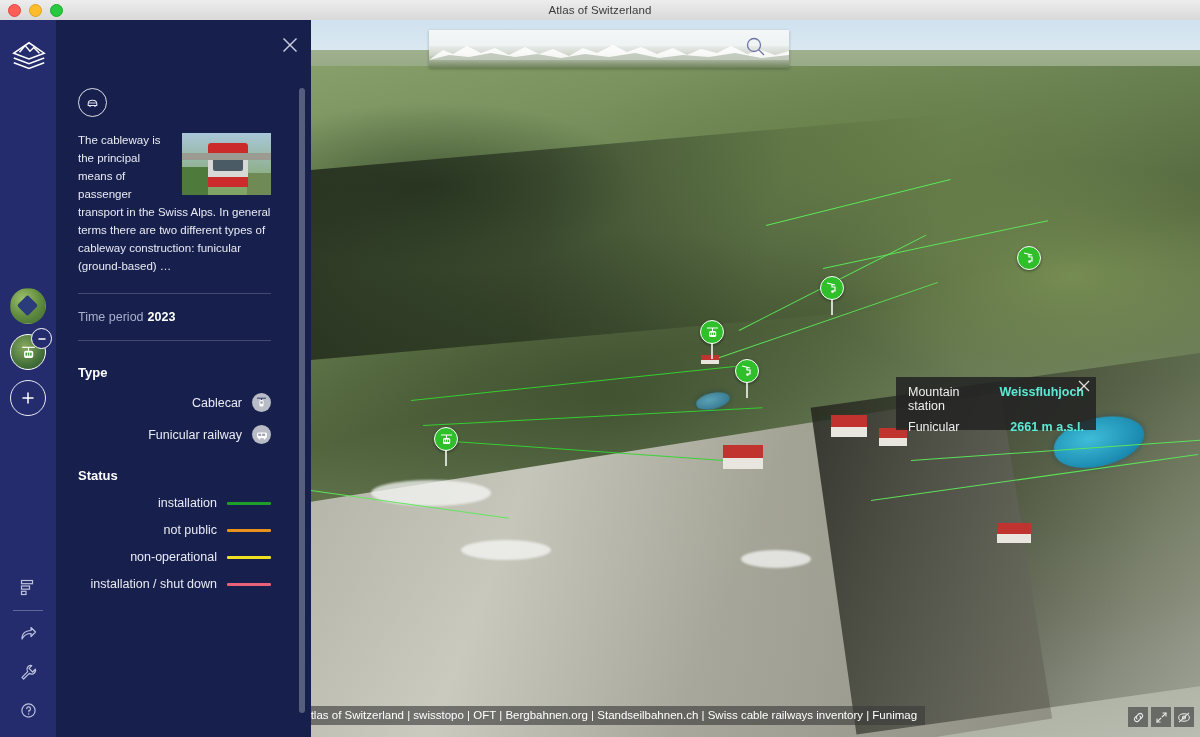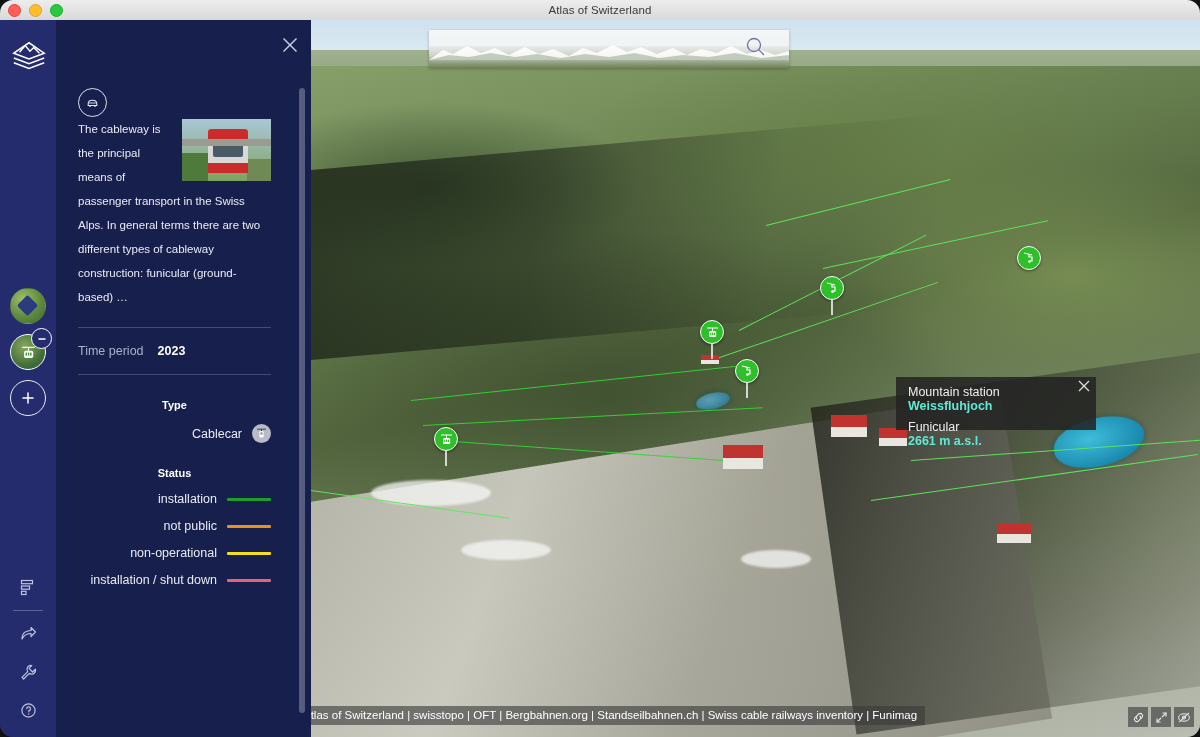--- a/index.html
+++ b/index.html
@@ -1,21 +1,21 @@
 <!DOCTYPE html>
 <html><head>
 <meta charset="utf-8">
 <style>
   html,body{margin:0;padding:0;}
   body{
     width:1200px;height:737px;overflow:hidden;
     font-family:"Liberation Sans", sans-serif;
     background:#111;
   }
-  .app{position:relative;width:1200px;height:737px;overflow:hidden;background:#1b2350;border-radius:13px;}
+  .app{position:relative;width:1200px;height:737px;overflow:hidden;background:#1b2350;}
 
   
   .titlebar{
     position:absolute;left:0;top:0;width:1200px;height:20px;
     background:linear-gradient(#ededed,#d9d9d9);
     border-bottom:1px solid #b4b4b4;
     display:flex;align-items:center;justify-content:center;
     font-size:11.5px;color:#3a3a3a;letter-spacing:.1px;
   }
   .lights{position:absolute;left:8px;top:4px;display:flex;gap:8px;}
@@ -93,21 +93,21 @@
     background:linear-gradient(#e9ecea 0%,#cfd6cb 40%,#93a285 75%,#6e8158 100%);}
   .pano-peaks{position:absolute;left:0;bottom:8px;width:100%;height:18px;opacity:.9;}
   .pano-mag{position:absolute;right:22px;top:6px;width:22px;height:22px;}
 
   
   .infobox{
     position:absolute;left:585px;top:357px;width:200px;height:53px;
     background:rgba(35,35,35,.86);color:#fff;
     font-size:12.5px;padding:8px 12px 0 12px;box-sizing:border-box;
   }
-  .infobox .row{display:flex;justify-content:space-between;align-items:baseline;margin-bottom:7px;flex-direction:column;}
+  .infobox .row{display:flex;justify-content:space-between;align-items:baseline;margin-bottom:7px;}
   .infobox .k{color:#efefef;font-weight:400;}
   .infobox .v{color:#5eead4;font-weight:700;}
   .infobox .x{position:absolute;right:5px;top:2px;width:14px;height:14px;opacity:.85;cursor:pointer;}
 
   
   .attrib{
     position:absolute;left:-16px;bottom:12px;height:19px;
     background:rgba(58,58,58,.62);color:#fff;
     font-size:11.5px;line-height:19px;padding:0 8px;white-space:nowrap;
   }
@@ -162,41 +162,41 @@
   .panel .close{position:absolute;right:12px;top:16px;width:18px;height:18px;cursor:pointer;opacity:.9;}
   .panel-inner{position:absolute;left:0;top:0;width:237px;height:717px;box-sizing:border-box;padding:0 22px 0 22px;}
   .topic-icon{
     margin-top:68px;width:27px;height:27px;border-radius:50%;
     border:1.5px solid rgba(255,255,255,.85);display:flex;align-items:center;justify-content:center;
   }
   h1.title{
     margin:16px 0 0 0;font-size:21px;line-height:27px;font-weight:400;color:#fff;letter-spacing:.1px;
   }
   .desc{
-    font-size:11.5px;line-height:24px;color:#e9ebf4;
+    margin-top:14px;font-size:11.5px;line-height:18px;color:#e9ebf4;
   }
   .photo{
     float:right;width:89px;height:62px;margin:2px 0 4px 10px;overflow:hidden;
     background:linear-gradient(#a9c7d8,#7fa35f);position:relative;
   }
   .photo .tr-body{position:absolute;left:26px;top:10px;width:40px;height:44px;background:#d8d8d6;border-radius:3px 3px 0 0;}
   .photo .tr-red{position:absolute;left:26px;top:10px;width:40px;height:12px;background:#cc2b2b;border-radius:3px 3px 0 0;}
   .photo .tr-win{position:absolute;left:31px;top:24px;width:30px;height:14px;background:#4b5b66;border-radius:2px;}
   .photo .tr-low{position:absolute;left:26px;top:44px;width:40px;height:10px;background:#cc2b2b;}
   .photo .grn{position:absolute;left:0;top:34px;width:26px;height:28px;background:#4e7a3c;}
   .photo .grn2{position:absolute;right:0;top:40px;width:24px;height:22px;background:#6f8a54;}
   .photo .rail{position:absolute;left:0;bottom:0;width:100%;height:7px;background:#9b9b92;}
 
   .hr{height:1px;background:rgba(255,255,255,.2);margin:18px 0 0 0;clear:both;}
-  .timeperiod{display:flex;align-items:baseline;gap:14px;margin-top:16px;font-size:12.5px;}
+  .timeperiod{display:flex;align-items:baseline;gap:4px;margin-top:16px;font-size:12.5px;}
   .timeperiod .k{color:#a9b0cd;}
   .timeperiod .v{color:#fff;font-weight:700;}
   .hr2{height:1px;background:rgba(255,255,255,.2);margin-top:16px;}
 
-  .sec-title{text-align:center;color:#fff;font-weight:700;font-size:11px;margin-top:24px;}
+  .sec-title{text-align:left;color:#fff;font-weight:700;font-size:13px;margin-top:24px;}
   .legend-row{
     display:flex;align-items:center;justify-content:flex-end;gap:10px;
     margin-top:13px;font-size:12.5px;color:#e9ebf4;cursor:pointer;
   }
   .legend-row .lbl{white-space:nowrap;}
   .type-ic{
     width:19px;height:19px;border-radius:50%;background:#b9bcc6;
     display:flex;align-items:center;justify-content:center;flex:0 0 auto;
   }
   .swatch{width:44px;height:3px;border-radius:1px;flex:0 0 auto;}
@@ -484,20 +484,32 @@
           <svg width="13" height="13" viewBox="0 0 13 13">
               <path d="M2 2.2 L11 2.2" stroke="#2a3160" stroke-width=".9"></path>
               <path d="M6.5 2.2 L6.5 4" stroke="#2a3160" stroke-width=".9"></path>
               <rect x="4.4" y="4" width="4.2" height="6.6" rx="1.5" fill="#fff"></rect>
               <rect x="5.3" y="5.3" width="2.4" height="2.4" fill="#9ba0ae"></rect>
             </svg>
         </span>
       </div>
 
 
+      <div class="legend-row">
+        <span class="lbl">Funicular railway</span>
+        <span class="type-ic">
+          <svg width="14" height="14" viewBox="0 0 14 14">
+              <rect x="2" y="4.4" width="10" height="5.6" rx="1.5" fill="#fff"></rect>
+              <rect x="3.2" y="5.7" width="3" height="2.2" fill="#9ba0ae"></rect>
+              <rect x="7.1" y="5.7" width="3" height="2.2" fill="#9ba0ae"></rect>
+              <circle cx="4.4" cy="10.6" r="1" fill="#fff"></circle>
+              <circle cx="9.6" cy="10.6" r="1" fill="#fff"></circle>
+            </svg>
+        </span>
+      </div>
 
       <div class="sec-title">Status</div>
 
       <div class="legend-row">
         <span class="lbl">installation</span>
         <span class="swatch" style="background:#1f9e28"></span>
       </div>
       <div class="legend-row">
         <span class="lbl">not public</span>
         <span class="swatch" style="background:#e8911d"></span>

